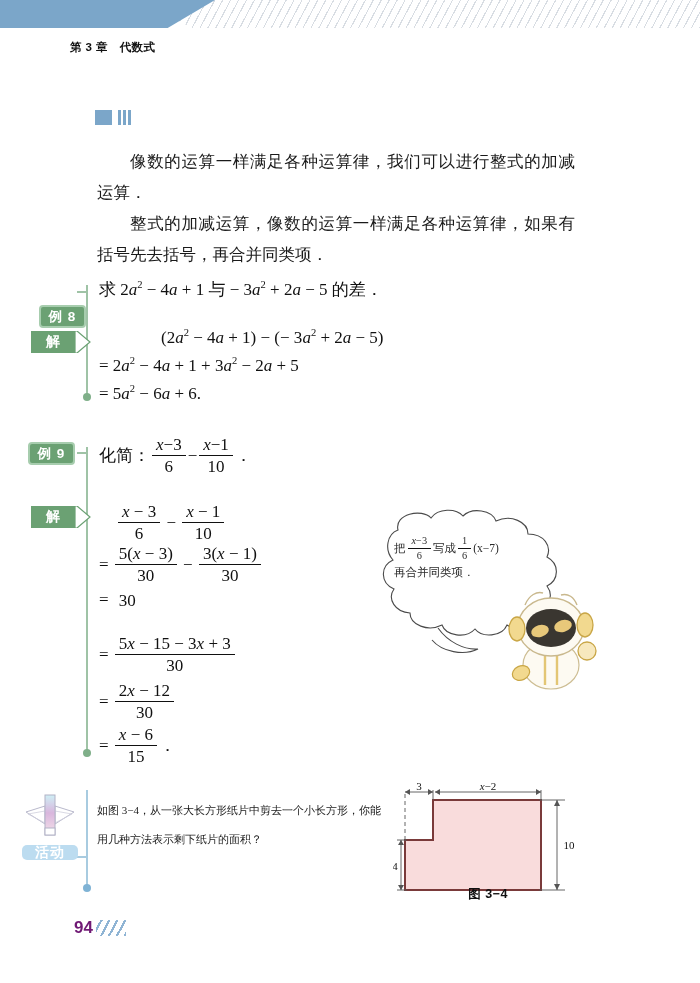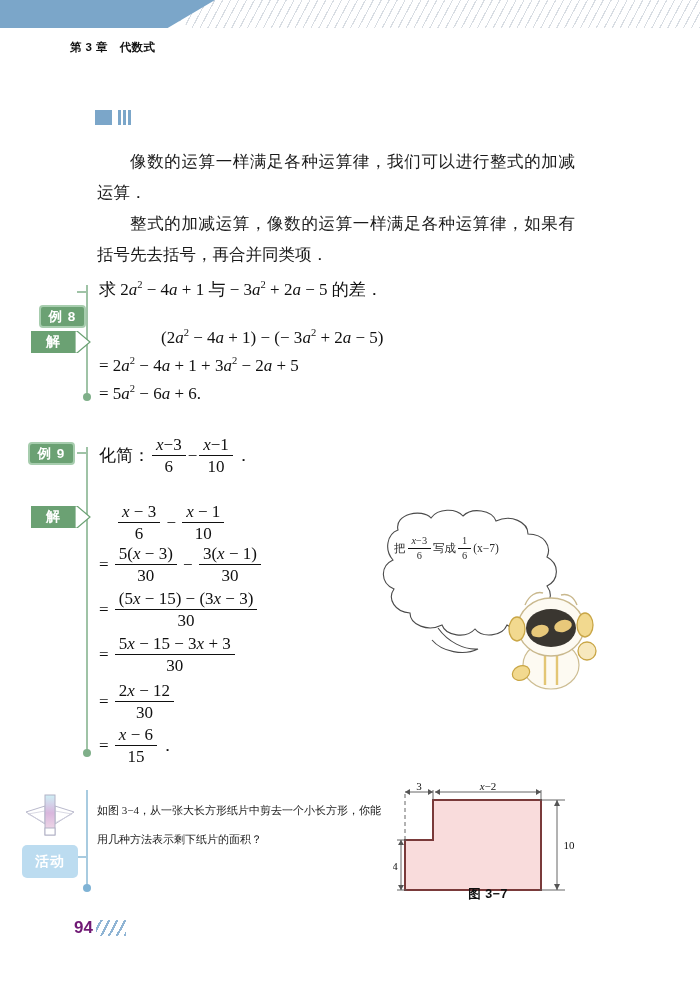--- a/index.html
+++ b/index.html
@@ -219,21 +219,21 @@
   }
   .activity-tick {
     position: absolute;
     left: 76px; top: 856px;
     width: 10px; height: 2px;
     background: #a8cbe0;
   }
   .badge-activity {
     position: absolute;
     left: 22px; top: 845px;
-    width: 56px; height: 33px;
+    width: 56px; height: 15px;
     background: #bcdcf0;
     border-radius: 5px;
     color: #ffffff;
     font-family: "Liberation Sans", sans-serif;
     font-size: 14px;
     font-weight: 700;
     display: flex;
     align-items: center;
     justify-content: center;
     letter-spacing: 1px;
@@ -351,21 +351,21 @@
   化简：<span class="frac"><span class="num"><span class="mi">x</span>−3</span><span class="den">6</span></span>−<span class="frac"><span class="num"><span class="mi">x</span>−1</span><span class="den">10</span></span>．
 </div>
 
 <div class="mline" style="left:116px; top:503px;">
   <span class="frac"><span class="num"><span class="mi">x</span> − 3</span><span class="den">6</span></span> − <span class="frac"><span class="num"><span class="mi">x</span> − 1</span><span class="den">10</span></span>
 </div>
 <div class="mline" style="left:99px; top:545px;">
   = <span class="frac"><span class="num">5(<span class="mi">x</span> − 3)</span><span class="den">30</span></span> − <span class="frac"><span class="num">3(<span class="mi">x</span> − 1)</span><span class="den">30</span></span>
 </div>
 <div class="mline" style="left:99px; top:590px;">
-  = <span class="frac"><span class="num">(5<span class="mi">x</span> − 15) − (3<span class="mi">x</span> − 3)</span><span class="den">30</span></span>
+  = <span class="frac"><span class="den">30</span></span>
 </div>
 <div class="mline" style="left:99px; top:635px;">
   = <span class="frac"><span class="num">5<span class="mi">x</span> − 15 − 3<span class="mi">x</span> + 3</span><span class="den">30</span></span>
 </div>
 <div class="mline" style="left:99px; top:682px;">
   = <span class="frac"><span class="num">2<span class="mi">x</span> − 12</span><span class="den">30</span></span>
 </div>
 <div class="mline" style="left:99px; top:726px;">
   = <span class="frac"><span class="num"><span class="mi">x</span> − 6</span><span class="den">15</span></span>．
 </div>
@@ -376,20 +376,21 @@
              C143,6 160,14 160,26 C176,26 184,38 179,49
              C192,56 191,72 179,78 C187,89 179,103 166,103
              C166,116 150,124 139,117 C134,129 114,130 107,121
              C98,131 78,128 74,117 C60,124 42,117 42,105
              C27,104 19,91 26,81 C12,75 12,58 25,52
              C16,42 19,26 30,22 Z" fill="#ffffff" stroke="#4a4a4a" stroke-width="1.1"></path>
     <path d="M70,120 C80,134 96,142 110,141 C96,148 74,144 64,132" fill="#ffffff" stroke="#4a4a4a" stroke-width="1.1"></path>
   </svg>
   <div class="bubble-text">
     <span class="ln"><span>把</span><span class="frac small"><span class="num"><span class="mi">x</span>−3</span><span class="den">6</span></span><span>写成</span><span class="frac small"><span class="num">1</span><span class="den">6</span></span><span>(x−7)</span></span>
+    <span class="ln">再合并同类项．</span>
   </div>
 </div>
 
 <svg style="position:absolute; left:495px; top:585px;" width="110" height="105" viewBox="0 0 110 105">
   <ellipse cx="56" cy="80" rx="28" ry="24" fill="#fdfaf2" stroke="#cdbd92" stroke-width="1.2"></ellipse>
   <path d="M50,60 L50,100 M62,60 L62,100" stroke="#d9b44a" stroke-width="2.4" fill="none" opacity="0.75"></path>
   <ellipse cx="56" cy="42" rx="33" ry="29" fill="#fdfaf2" stroke="#c9b88d" stroke-width="1.4"></ellipse>
   <ellipse cx="56" cy="43" rx="25" ry="19" fill="#3a3630"></ellipse>
   <ellipse cx="45" cy="46" rx="9" ry="6" fill="#e8c87a" transform="rotate(-16 45 46)"></ellipse>
   <ellipse cx="68" cy="41" rx="9" ry="6" fill="#e8c87a" transform="rotate(-16 68 41)"></ellipse>
@@ -448,18 +449,18 @@
   <path d="M8,108 l-3,-5 l6,0 Z" fill="#555"></path>
   <text x="2" y="88" text-anchor="middle" font-family="Liberation Serif, serif" font-size="11" fill="#111">4</text>
 
   <line x1="146" y1="18" x2="172" y2="18" stroke="#555" stroke-width="0.9"></line>
   <line x1="146" y1="108" x2="172" y2="108" stroke="#555" stroke-width="0.9"></line>
   <line x1="164" y1="18" x2="164" y2="108" stroke="#555" stroke-width="0.9"></line>
   <path d="M164,18 l-3,6 l6,0 Z" fill="#555"></path>
   <path d="M164,108 l-3,-6 l6,0 Z" fill="#555"></path>
   <text x="176" y="67" text-anchor="middle" font-family="Liberation Serif, serif" font-size="11" fill="#111">10</text>
 </svg>
-<div class="fig-caption">图 3−7</div>
+<div class="fig-caption">图 3−4</div>
 
 <div class="folio">
   <span class="folio-num">94</span>
   <span class="folio-slashes"></span>
 </div>
 
 </body></html>

